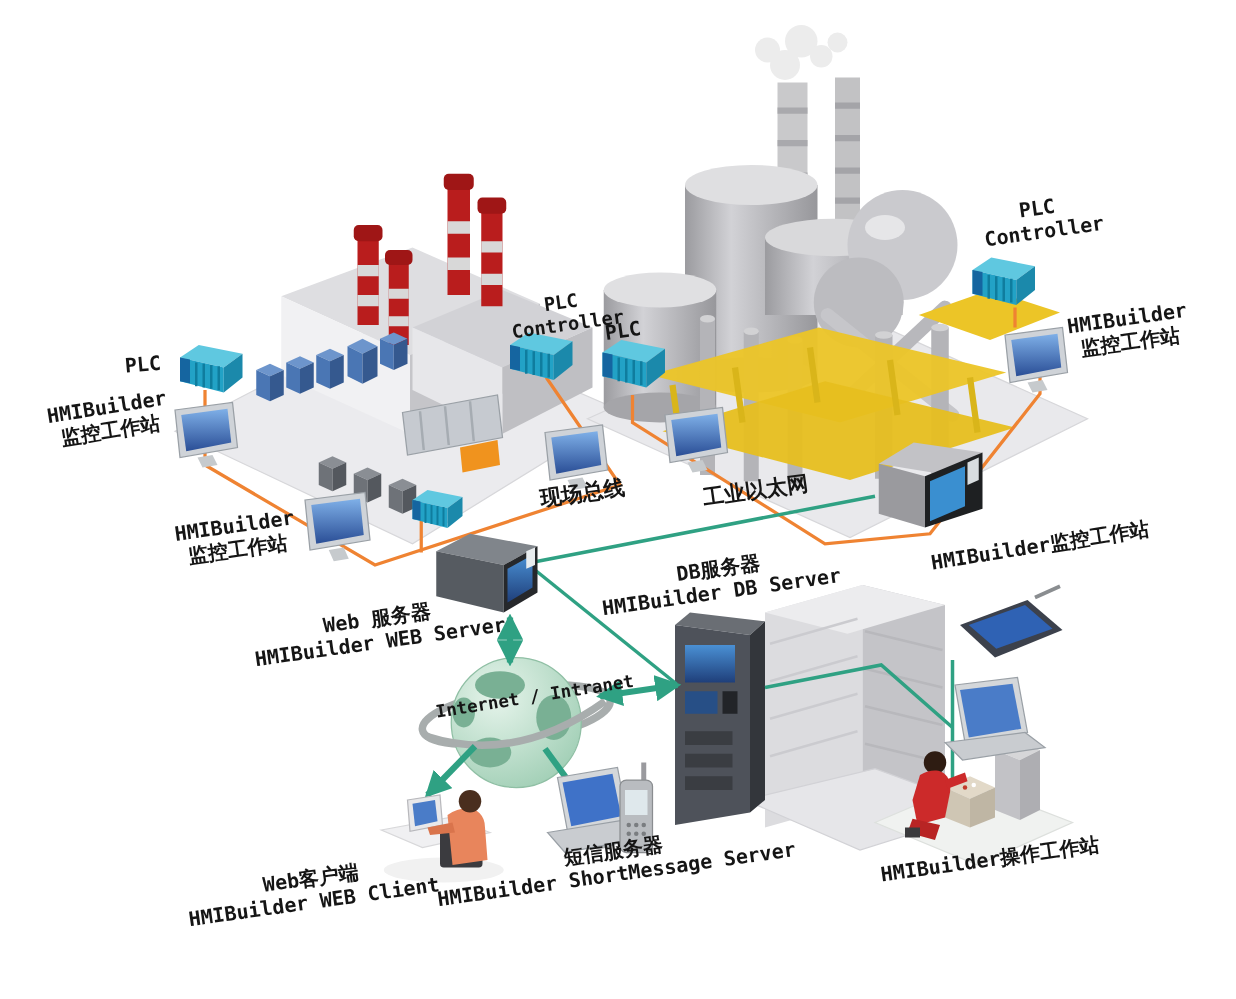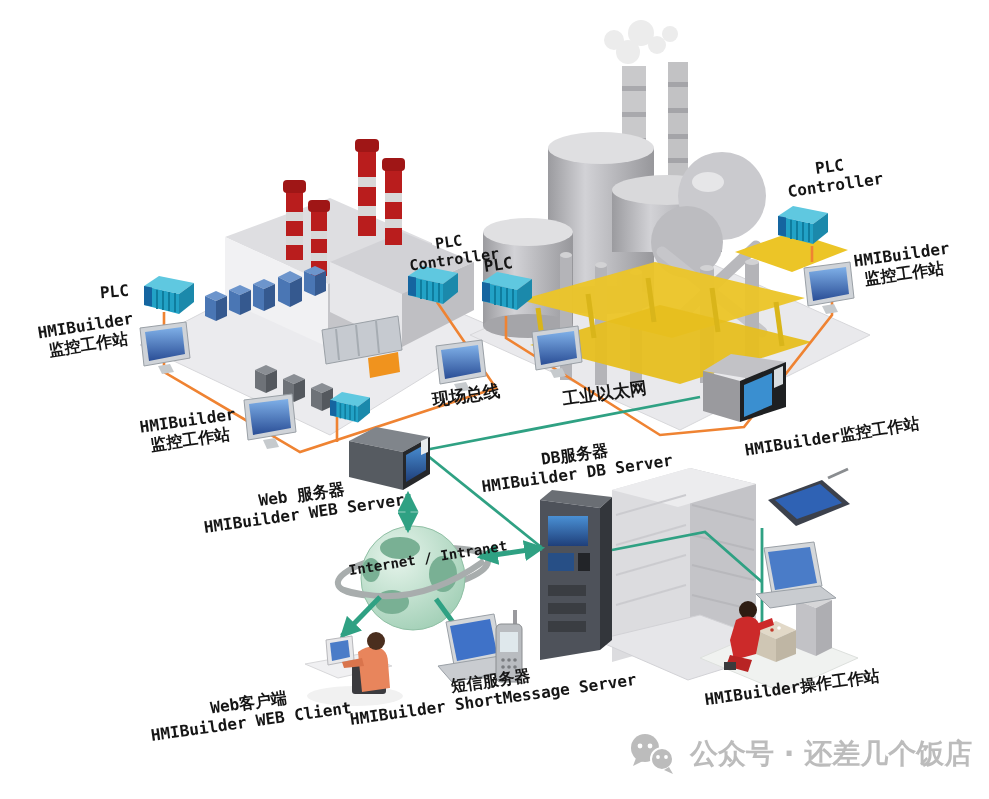--- a/index.html
+++ b/index.html
@@ -498,27 +498,14 @@
   <span class="ln">HMIBuilder WEB Client</span>
 </div>
 
 <div class="lbl fs16" style="left:342px;top:672px;width:300px;">
   <span class="ln">短信服务器</span>
   <span class="ln">HMIBuilder ShortMessage Server</span>
 </div>
 
 <div class="lbl fs16" style="left:704px;top:679px;">HMIBuilder操作工作站</div>
 
-<div class="watermark">
-  <svg width="50" height="42" viewBox="0 0 50 42">
-    <circle cx="17" cy="15" r="14" fill="#bcbcbc"></circle>
-    <polygon points="8,25 5,33 15,28" fill="#bcbcbc"></polygon>
-    <circle cx="12" cy="13" r="2.4" fill="#ffffff"></circle>
-        <circle cx="22" cy="13" r="2.4" fill="#ffffff"></circle>
-    <circle cx="34" cy="26" r="11" fill="#bcbcbc" stroke="#ffffff" stroke-width="2"></circle>
-    <polygon points="41,34 45,41 36,37" fill="#bcbcbc"></polygon>
-    <circle cx="30" cy="24" r="1.9" fill="#ffffff"></circle>
-        <circle cx="38" cy="24" r="1.9" fill="#ffffff"></circle>
-  </svg>
-  <span>公众号 · 还差几个饭店</span>
-</div>
 
 </div>
 
 </body></html>

